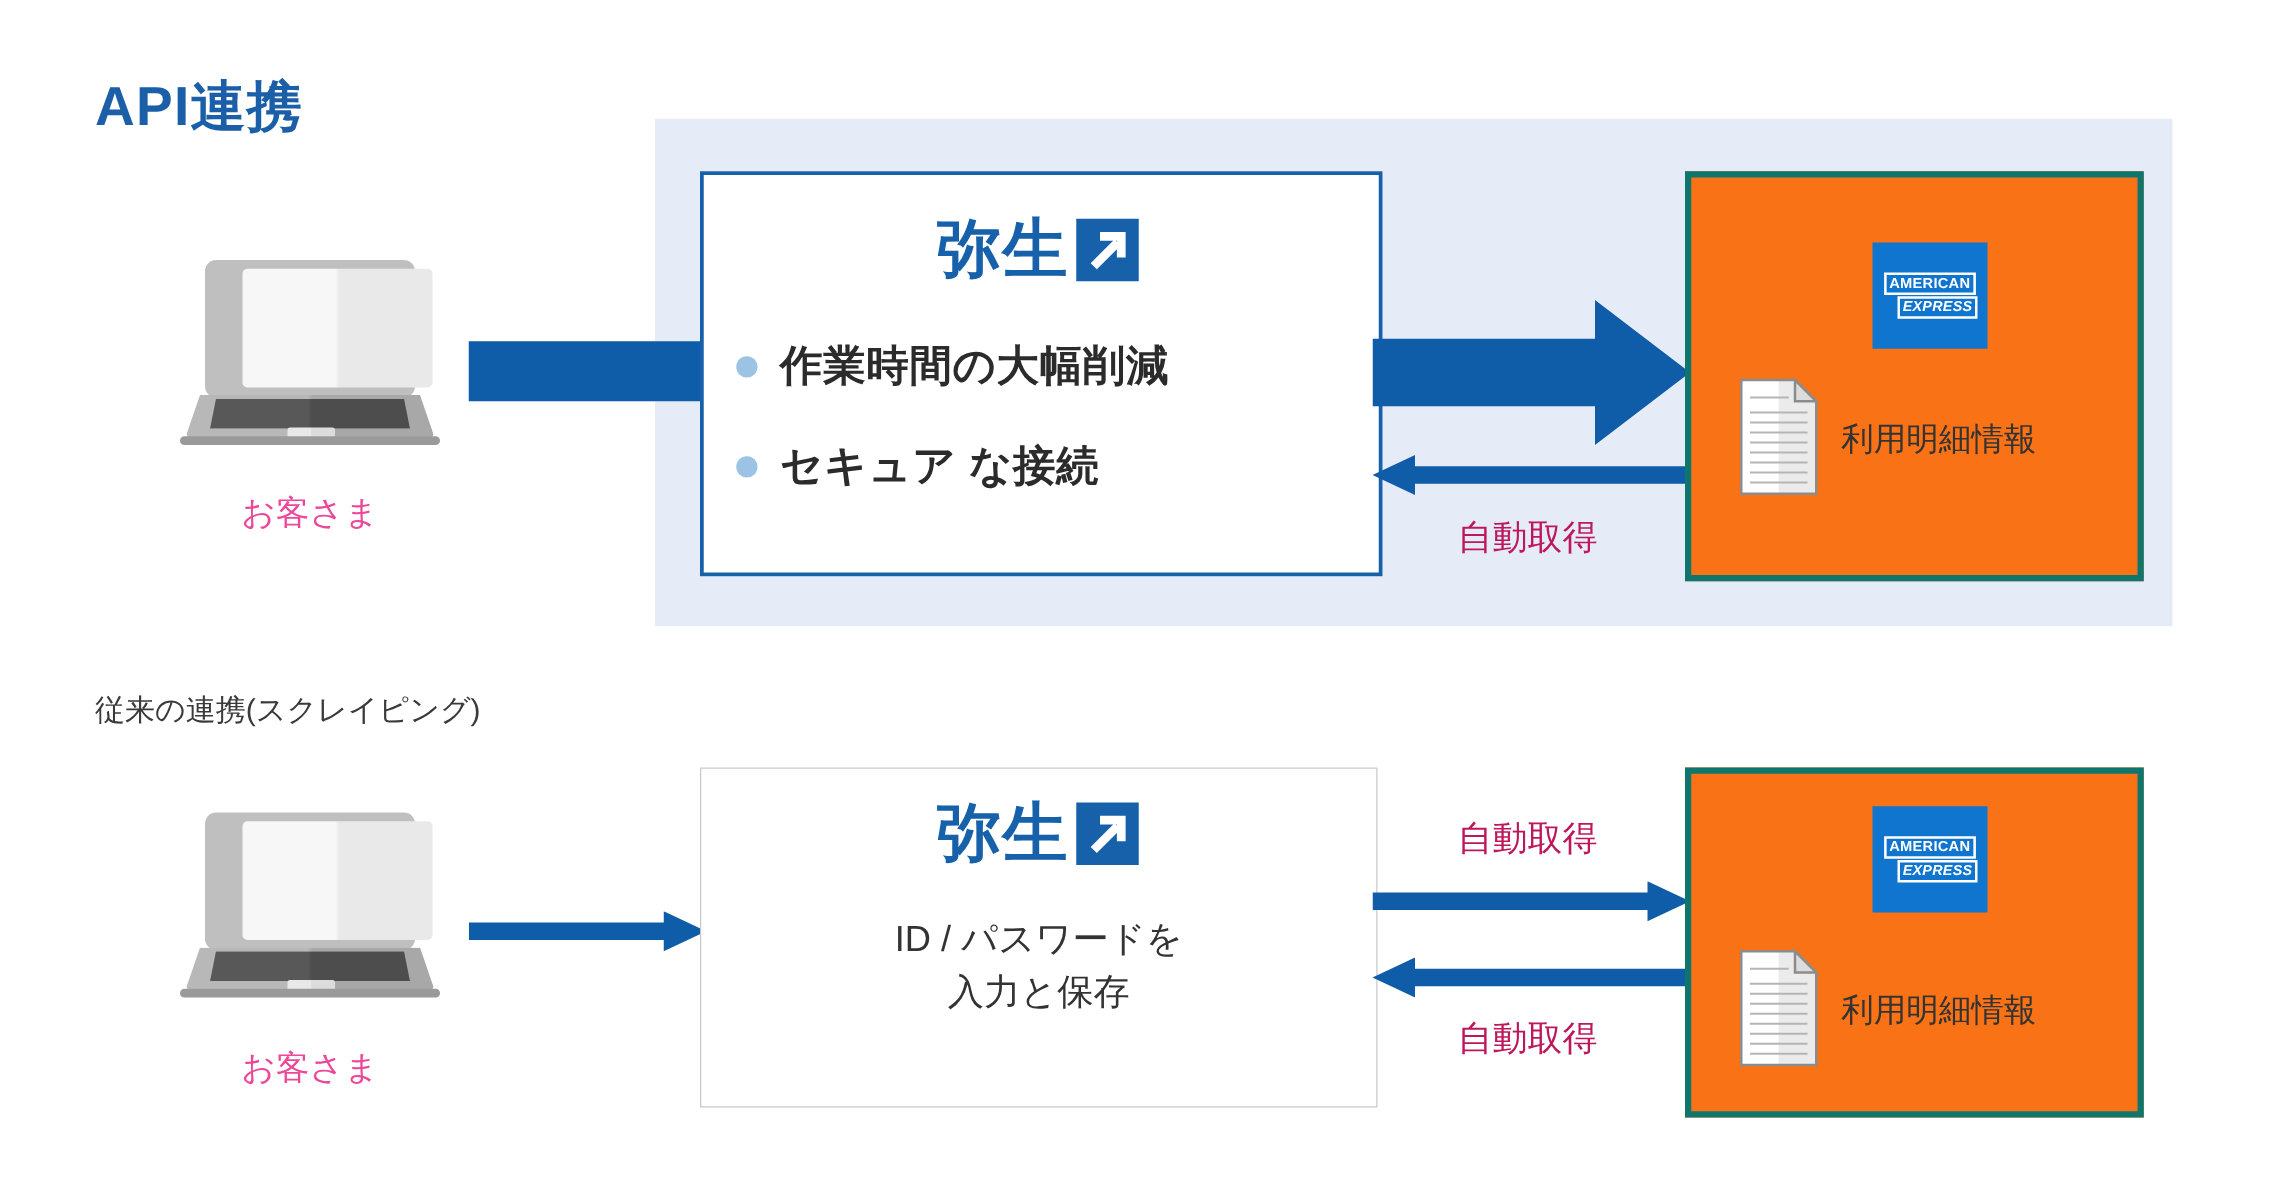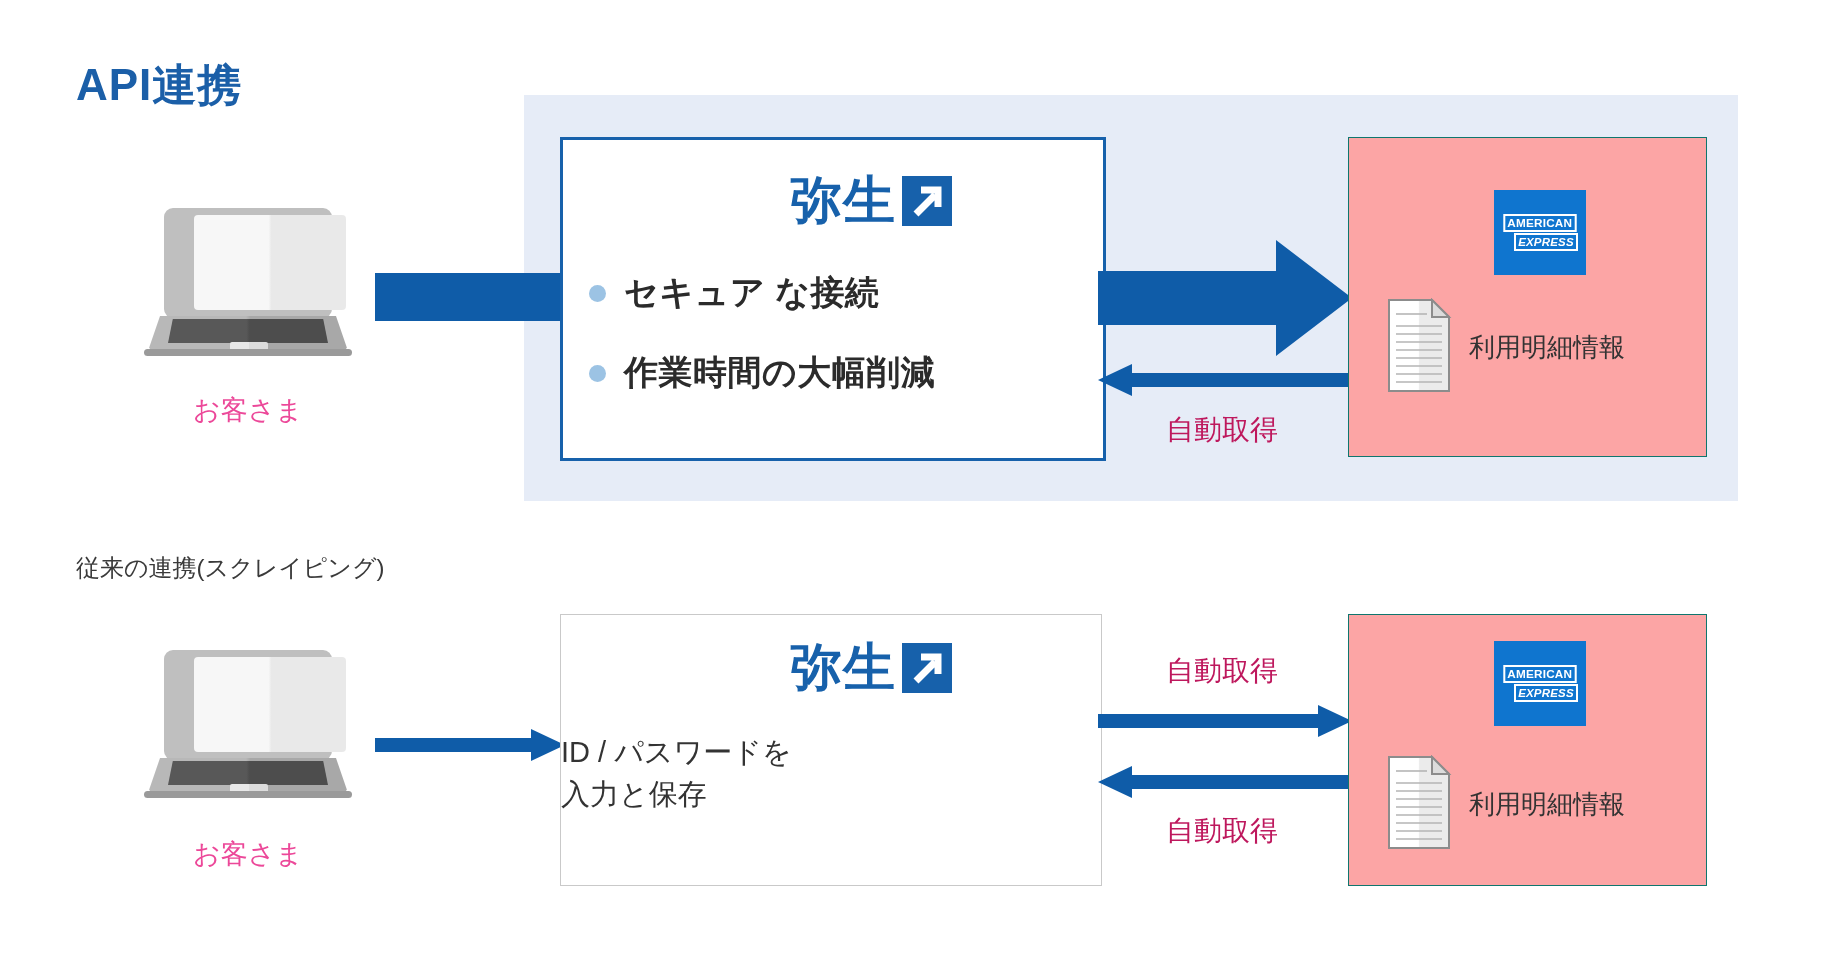--- a/index.html
+++ b/index.html
@@ -68,21 +68,21 @@
   .yayoi-box{background:#ffffff;}
   #yayoi-api-box{
     left:560px;top:137px;width:540px;height:318px;
     border:3px solid #1761ab;
   }
   #yayoi-legacy-box{
     left:560px;top:614px;width:540px;height:270px;
     border:1px solid #c9c9c9;
   }
   .yayoi-logo{
-    position:absolute;display:flex;align-items:flex-end;justify-content:center;padding-left:41px;
+    position:absolute;display:flex;align-items:center;justify-content:center;
   }
   .yayoi-text{
     font-size:52px;font-weight:bold;color:#1761ab;letter-spacing:1px;
     line-height:1;
   }
   .yayoi-mark{
     width:50px;height:50px;background:#1761ab;position:relative;
     margin-left:6px;flex:0 0 auto;
   }
   .yayoi-mark svg{position:absolute;left:0;top:0;}
@@ -91,26 +91,26 @@
   .bullet-row{display:flex;align-items:center;margin-bottom:34px;}
   .bullet-dot{
     width:17px;height:17px;border-radius:50%;background:#9cc3e4;
     margin-right:18px;flex:0 0 auto;
   }
   .bullet-label{
     font-size:34px;font-weight:bold;color:#2b2b2b;letter-spacing:0.5px;
   }
 
   .legacy-caption{
-    position:absolute;width:100%;text-align:left;
+    position:absolute;width:100%;text-align:center;
     font-size:29px;color:#333333;line-height:1.45;
   }
 
   
-  .vendor-box{background:#fca5a5;border:1px solid #0f766e;}
+  .vendor-box{background:#f97316;border:5px solid #0f766e;}
   #vendor-api-box{left:1348px;top:137px;width:357px;height:318px;}
   #vendor-legacy-box{left:1348px;top:614px;width:357px;height:270px;}
 
   .amex-logo{
     position:absolute;width:92px;height:85px;background:#0f75cf;
     display:flex;flex-direction:column;align-items:center;justify-content:center;
   }
   .amex-l1,.amex-l2{
     background:#0f75cf;color:#ffffff;font-weight:bold;
     font-size:11.5px;letter-spacing:0.2px;line-height:1.25;
@@ -162,25 +162,25 @@
     <span class="yayoi-mark">
       <svg width="50" height="50" viewBox="0 0 50 50">
         <path d="M14 38 L33 19 M19 14 L36 14 L36 31" stroke="#ffffff" stroke-width="7" fill="none" stroke-linecap="butt" stroke-linejoin="miter"></path>
       </svg>
     </span>
   </div>
 
   <div class="bullet-list" style="top:130px;">
     <div class="bullet-row">
       <span class="bullet-dot"></span>
-      <span class="bullet-label">セキュア な接続</span>
+      <span class="bullet-label">作業時間の大幅削減</span>
     </div>
     <div class="bullet-row">
       <span class="bullet-dot"></span>
-      <span class="bullet-label">作業時間の大幅削減</span>
+      <span class="bullet-label">セキュア な接続</span>
     </div>
   </div>
 </div>
 
 <svg class="arrow-svg" style="left:1098px;top:240px;" width="254" height="116">
   <polygon points="0,31 178,31 178,0 254,58 178,116 178,85 0,85" fill="#0f5ca8"></polygon>
 </svg>
 
 <svg class="arrow-svg" style="left:1098px;top:364px;" width="254" height="32">
   <polygon points="0,16 34,0 34,9 254,9 254,23 34,23 34,32" fill="#0f5ca8"></polygon>

